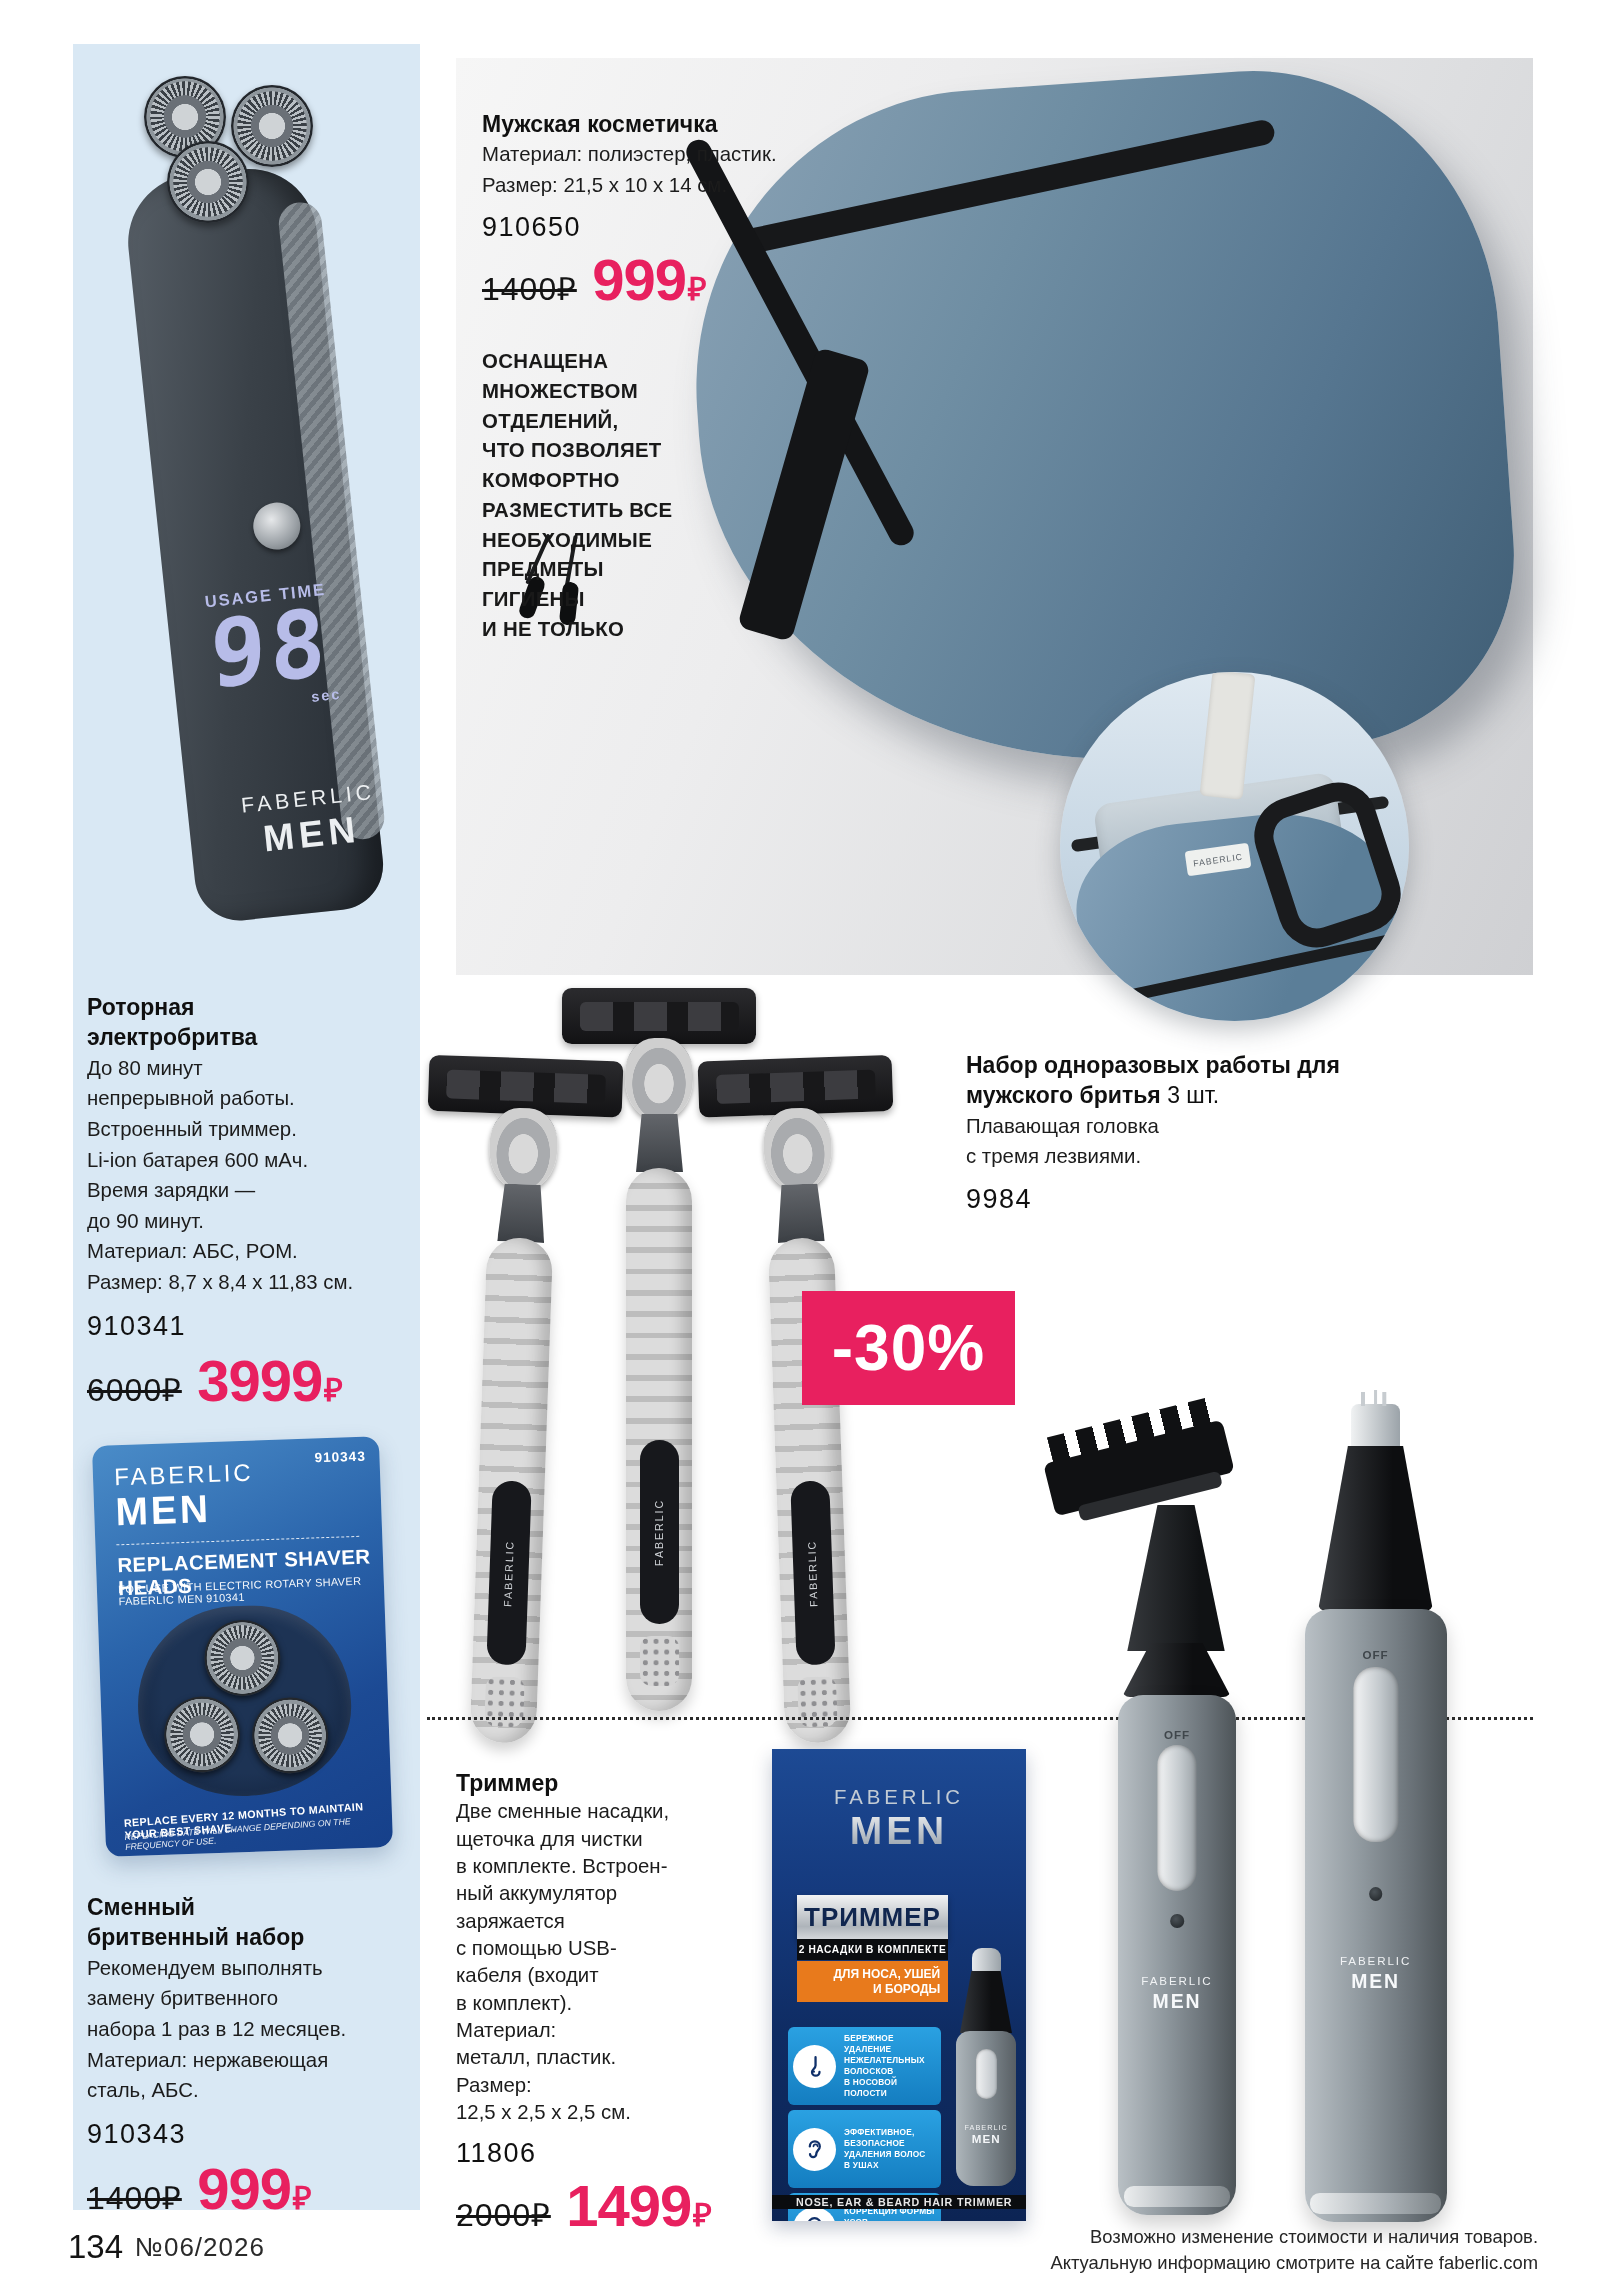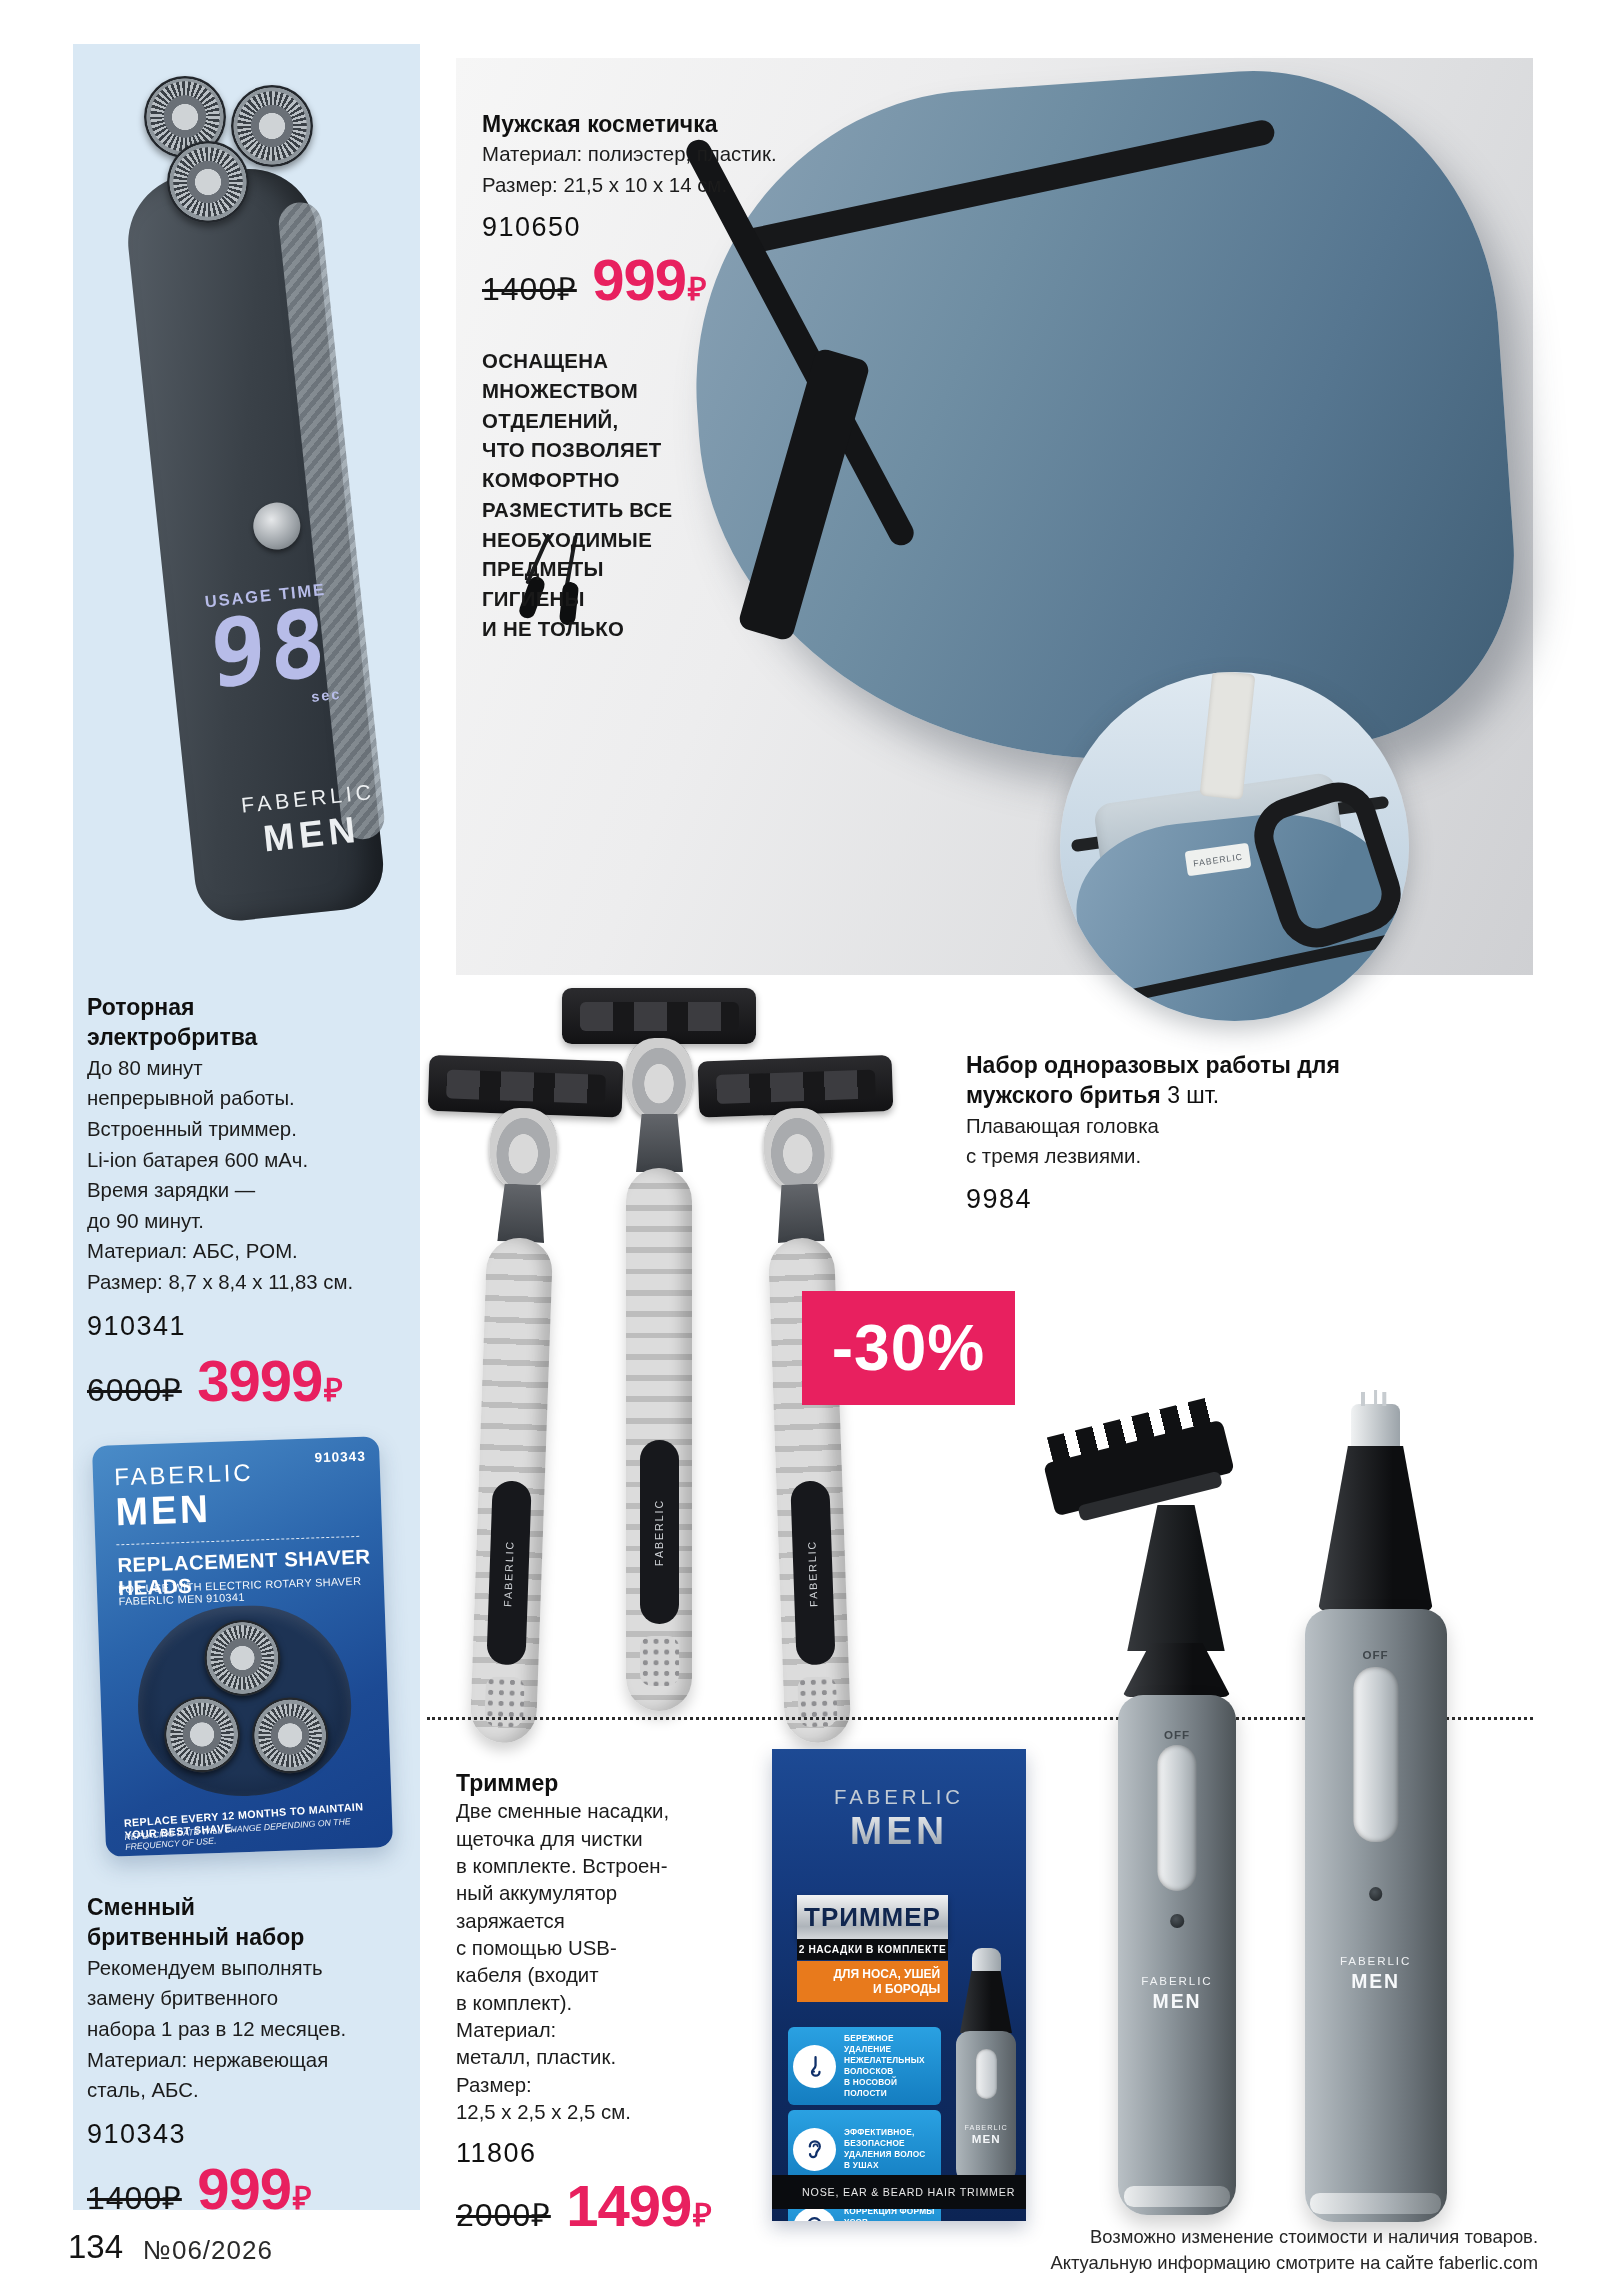--- a/index.html
+++ b/index.html
@@ -166,22 +166,22 @@
     color:#10264f;font-weight:bold;font-size:26px;letter-spacing:1px;box-shadow:0 2.9px 5.8px rgba(0,0,0,.35);}
   .tbox-incl{position:absolute;left:25px;top:190px;width:151px;height:21.3px;background:#0b0d10;
     display:flex;align-items:center;justify-content:center;font-size:10.2px;font-weight:bold;letter-spacing:0.6px;}
   .tbox-for{position:absolute;left:25px;top:212px;width:151px;height:41px;background:#e87a1c;
     display:flex;align-items:center;justify-content:flex-end;text-align:right;padding-right:7.8px;box-sizing:border-box;
     font-size:12px;font-weight:bold;line-height:1.25;}
   .tile{position:absolute;left:15.5px;width:153px;height:78px;background:linear-gradient(180deg,#2aa1e2,#147dc0);
     border-radius:5.8px;display:flex;align-items:center;gap:7.8px;padding:5.8px;box-sizing:border-box;}
   .tile .ic{flex:0 0 43px;width:43px;height:43px;border-radius:50%;background:#fff;display:flex;align-items:center;justify-content:center;}
   .tile .tx{font-size:8.3px;font-weight:bold;line-height:1.32;letter-spacing:0.2px;}
-  .tbox-bottom{position:absolute;left:0;bottom:11.6px;width:100%;height:34px;background:#0a0c0f;
-    display:flex;align-items:center;font-size:10.7px;font-weight:normal;letter-spacing:0.8px;padding-left:30px;box-sizing:border-box;color:#e8e8e8;}
+  .tbox-bottom{position:absolute;left:0;bottom:11.6px;width:100%;height:14px;background:#0a0c0f;
+    display:flex;align-items:center;font-size:10.7px;font-weight:bold;letter-spacing:0.8px;padding-left:24px;box-sizing:border-box;color:#e8e8e8;}
   .tbox-dev{position:absolute;right:7.8px;top:199px;width:64px;height:243px;}
   .tbox-dev .tip{position:absolute;left:17.5px;top:0;width:29px;height:25px;border-radius:9.7px 9.7px 3.9px 3.9px;
     background:linear-gradient(90deg,#e7eaec,#9aa2a8);}
   .tbox-dev .cone{position:absolute;left:5.8px;top:23px;width:52px;height:62px;background:linear-gradient(90deg,#33363a,#0e0f11 60%);
     clip-path:polygon(22% 0,78% 0,100% 100%,0 100%);}
   .tbox-dev .bod{position:absolute;left:1.9px;top:83px;width:60px;height:155px;border-radius:13.6px 13.6px 17.5px 17.5px;
     background:linear-gradient(90deg,#aeb6bb,#7d868c 55%,#585f64);}
   .tbox-dev .sl{position:absolute;left:21.3px;top:101px;width:21.3px;height:50px;border-radius:11.6px;
     background:linear-gradient(90deg,#f2f3f4,#b9bfc4);box-shadow:inset 0 0 2.9px rgba(0,0,0,.4);}
   .tbox-dev .bl1{position:absolute;left:0;top:175px;width:64px;text-align:center;font-size:7.3px;letter-spacing:1px;color:#eef0f2;}
@@ -207,21 +207,21 @@
   .cyl .brand2{position:absolute;left:0;width:100%;text-align:center;font-size:19.4px;font-weight:bold;letter-spacing:1.9px;color:#f6f8fa;}
   .cyl .base{position:absolute;left:5.8px;bottom:7.8px;width:calc(100% - 11.6px);height:21.3px;border-radius:9.7px;
     background:linear-gradient(90deg,#eceeef,#aab1b6 60%,#7d8488);}
   .ncone{position:absolute;background:linear-gradient(90deg,#3c3f43,#0d0e10 65%);
     clip-path:polygon(26% 0,74% 0,100% 100%,0 100%);border-radius:7.8px;}
   .ntip{position:absolute;background:linear-gradient(90deg,#f0f2f3,#9ba3a9);border-radius:7.8px 7.8px 1.9px 1.9px;}
   .ntip:before{content:"";position:absolute;left:50%;top:-13.6px;transform:translateX(-50%);width:3.9px;height:15.5px;background:#c7ccd0;}
   .ntip:after{content:"";position:absolute;left:20%;top:-11.6px;width:3.9px;height:13.6px;background:#c7ccd0;box-shadow:21.3px 0 #c7ccd0;}
 
   
-  .footer-left{left:68px;top:2228px;display:flex;align-items:flex-end;gap:20px;}
+  .footer-left{left:68px;top:2228px;display:flex;align-items:center;gap:12px;}
   .footer-left .num{font-size:33px;color:#141414;}
   .footer-left .iss{font-size:26px;color:#2a2a2a;letter-spacing:1px;}
   .footer-right{left:679px;top:2224px;width:859px;text-align:right;font-size:18.4px;line-height:1.4;color:#262626;}
 </style>
 </head>
 <body>
 
 <div class="page">
 
   <div class="abs left-panel"></div>

